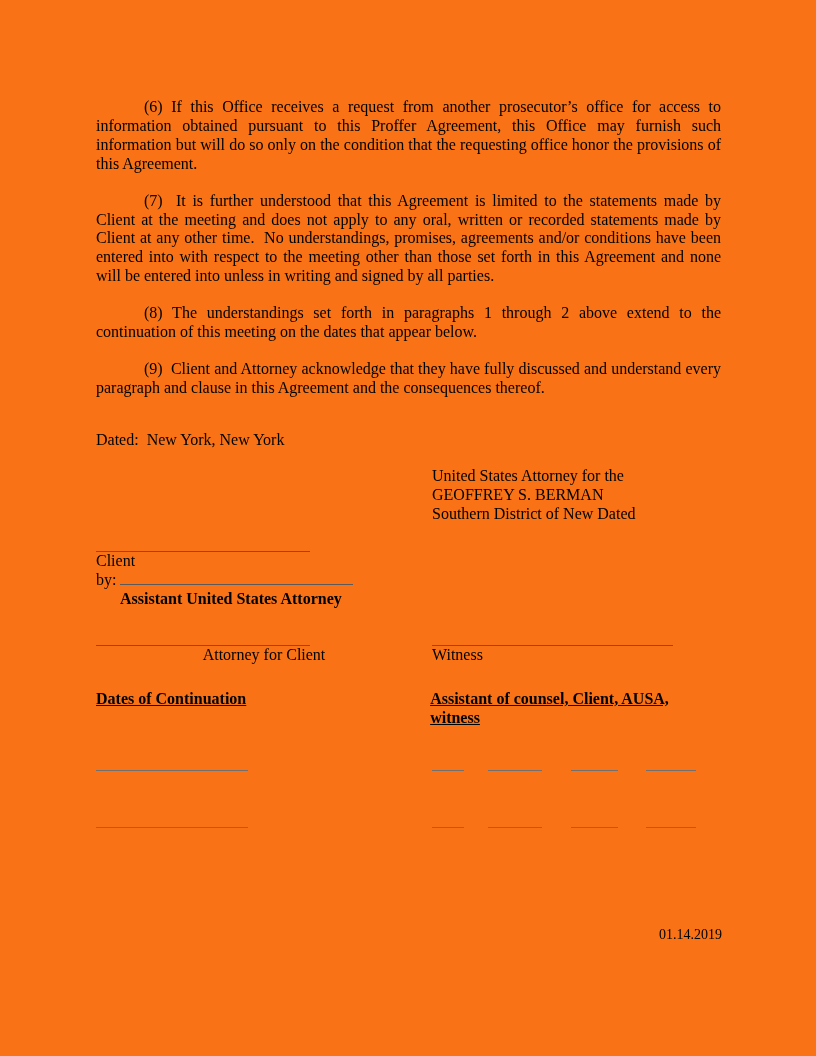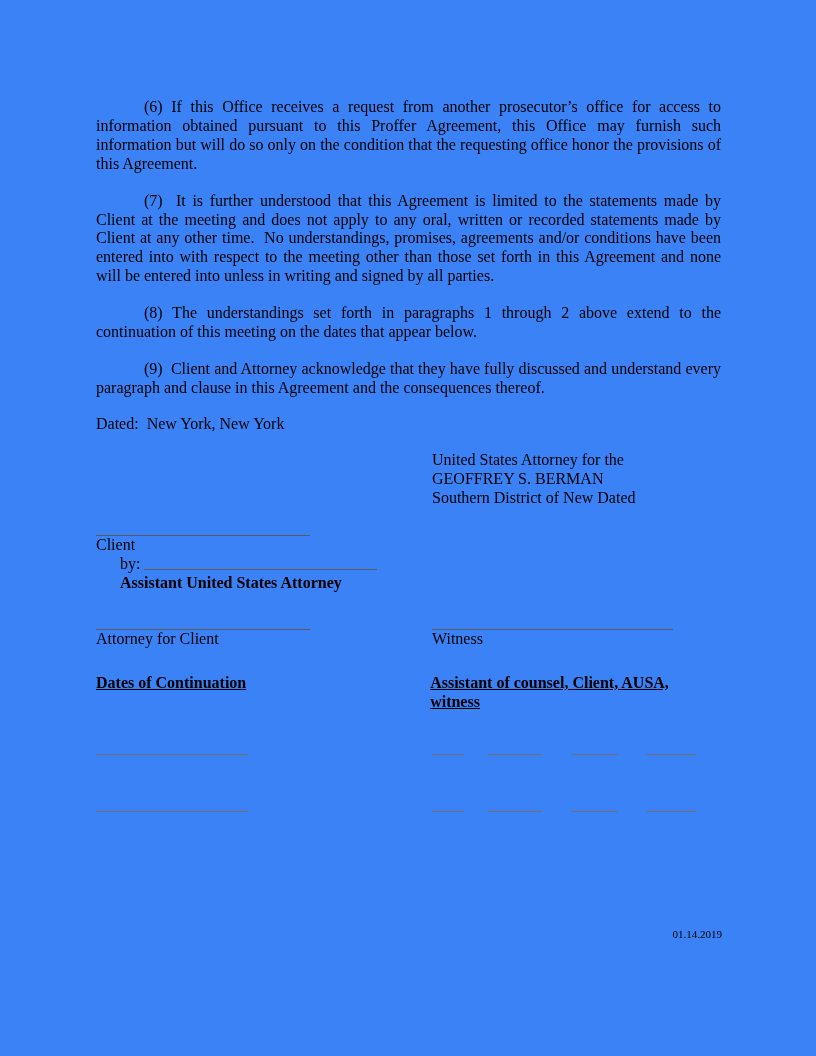--- a/index.html
+++ b/index.html
@@ -1,46 +1,46 @@
 <!DOCTYPE html>
 <html><head>
 <meta charset="utf-8">
 <style>
   html, body { margin: 0; padding: 0; background: #ffffff; }
   .page {
     position: relative;
     width: 816px;
     height: 1056px;
     box-sizing: border-box;
-    background: #3b82f6;
+    background: #f97316;
     color: #000000;
     font-family: "Liberation Serif", "DejaVu Serif", serif;
     font-size: 16px;
     line-height: 18.9px;
     padding: 98px 95px 0 96px;
     overflow: hidden;
   }
   .para {
     margin: 0 0 18px 0;
     text-align: justify;
     text-indent: 48px;
   }
-  .dated { margin-top: 17px; }
+  .dated { margin-top: 33px; }
   .us-attorney-block { margin: 17px 0 0 336px; }
   .sig-row { display: flex; align-items: flex-start; }
   .sig-row.row-a { margin-top: 15px; flex-direction: column; }
   .sig-row.row-b { margin-top: 23px; }
   .sig-cell-left-a { width: 312px; }
-  .sig-cell-left-b { width: 336px; }
+  .sig-cell-left-b { width: 336px; text-align: center; }
   .blank-line {
     height: 13px;
     border-bottom: 1px solid #5a5a5a;
   }
   .w-sig-left { width: 214px; }
-  .by-row { display: flex; align-items: center; margin-left: 24px; }
+  .by-row { display: flex; align-items: flex-start; }
   .by-label { display: inline-block; width: 24px; }
   .by-line { width: 233px; height: 13px; border-bottom: 1px solid #5a5a5a; margin-bottom: 3px; }
   .ausa-label { margin-left: 24px; font-weight: bold; }
   .w-witness { width: 241px; }
   .cont-headers { display: flex; margin-top: 25px; }
   .cont-headers .hdr {
     font-weight: bold;
     text-decoration: underline;
   }
   .hdr-left-cell { width: 336px; }
@@ -52,21 +52,21 @@
   .initials-group { display: flex; align-items: flex-end; }
   .ini-line { height: 14px; border-bottom: 1px solid #707070; }
   .ini-1 { width: 32px; }
   .ini-2 { width: 54px; margin-left: 24px; }
   .ini-3 { width: 47px; margin-left: 29px; }
   .ini-4 { width: 50px; margin-left: 28px; }
   .footer-date {
     position: absolute;
     top: 928px;
     right: 94px;
-    font-size: 11px;
+    font-size: 14px;
     line-height: 13px;
   }
 </style>
 </head>
 <body>
 
 <div class="page">
 
   <p class="para">(6) If this Office receives a request from another prosecutor’s office for access to information obtained pursuant to this Proffer Agreement, this Office may furnish such information but will do so only on the condition that the requesting office honor the provisions of this Agreement.</p>
   <p class="para">(7)&nbsp; It is further understood that this Agreement is limited to the statements made by Client at the meeting and does not apply to any oral, written or recorded statements made by Client at any other time.&nbsp; No understandings, promises, agreements and/or conditions have been entered into with respect to the meeting other than those set forth in this Agreement and none will be entered into unless in writing and signed by all parties.</p>

